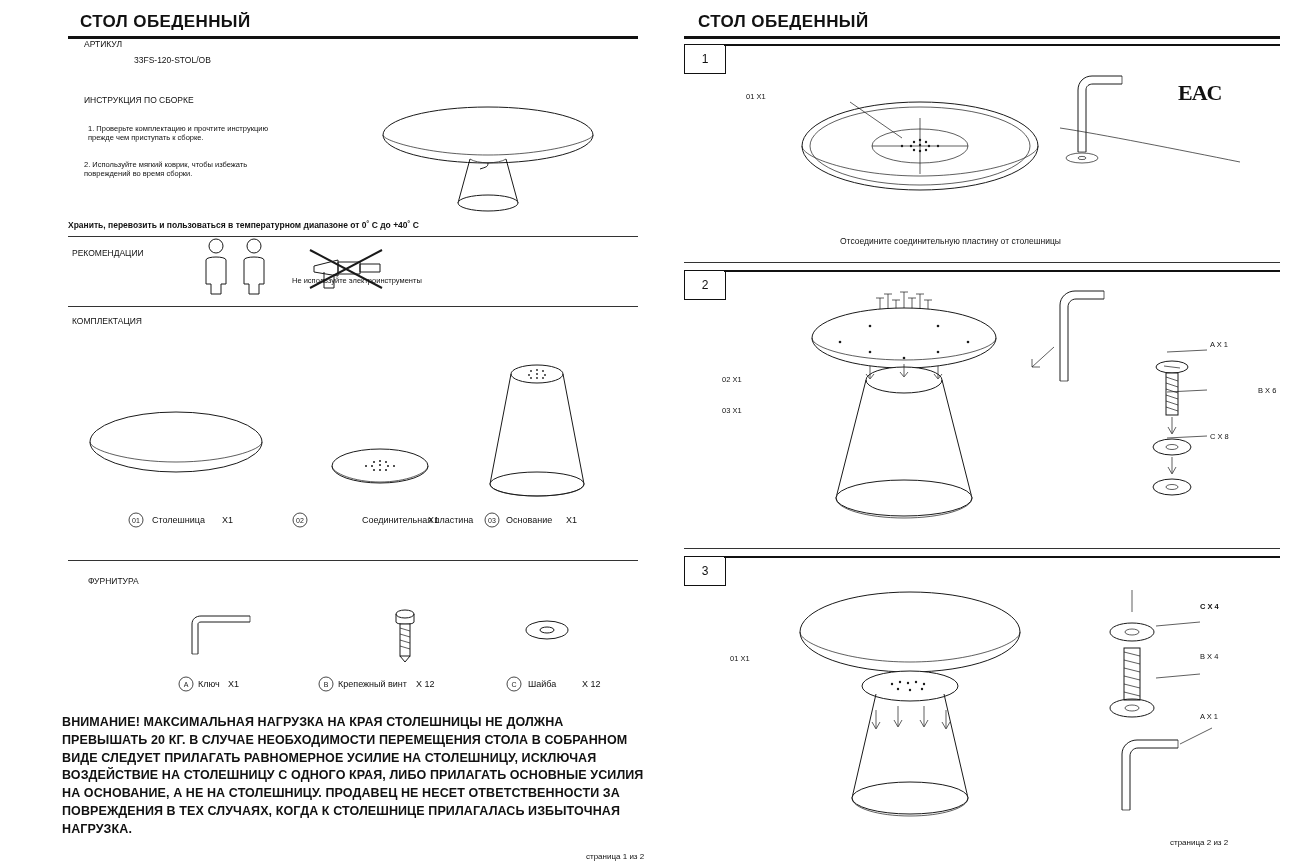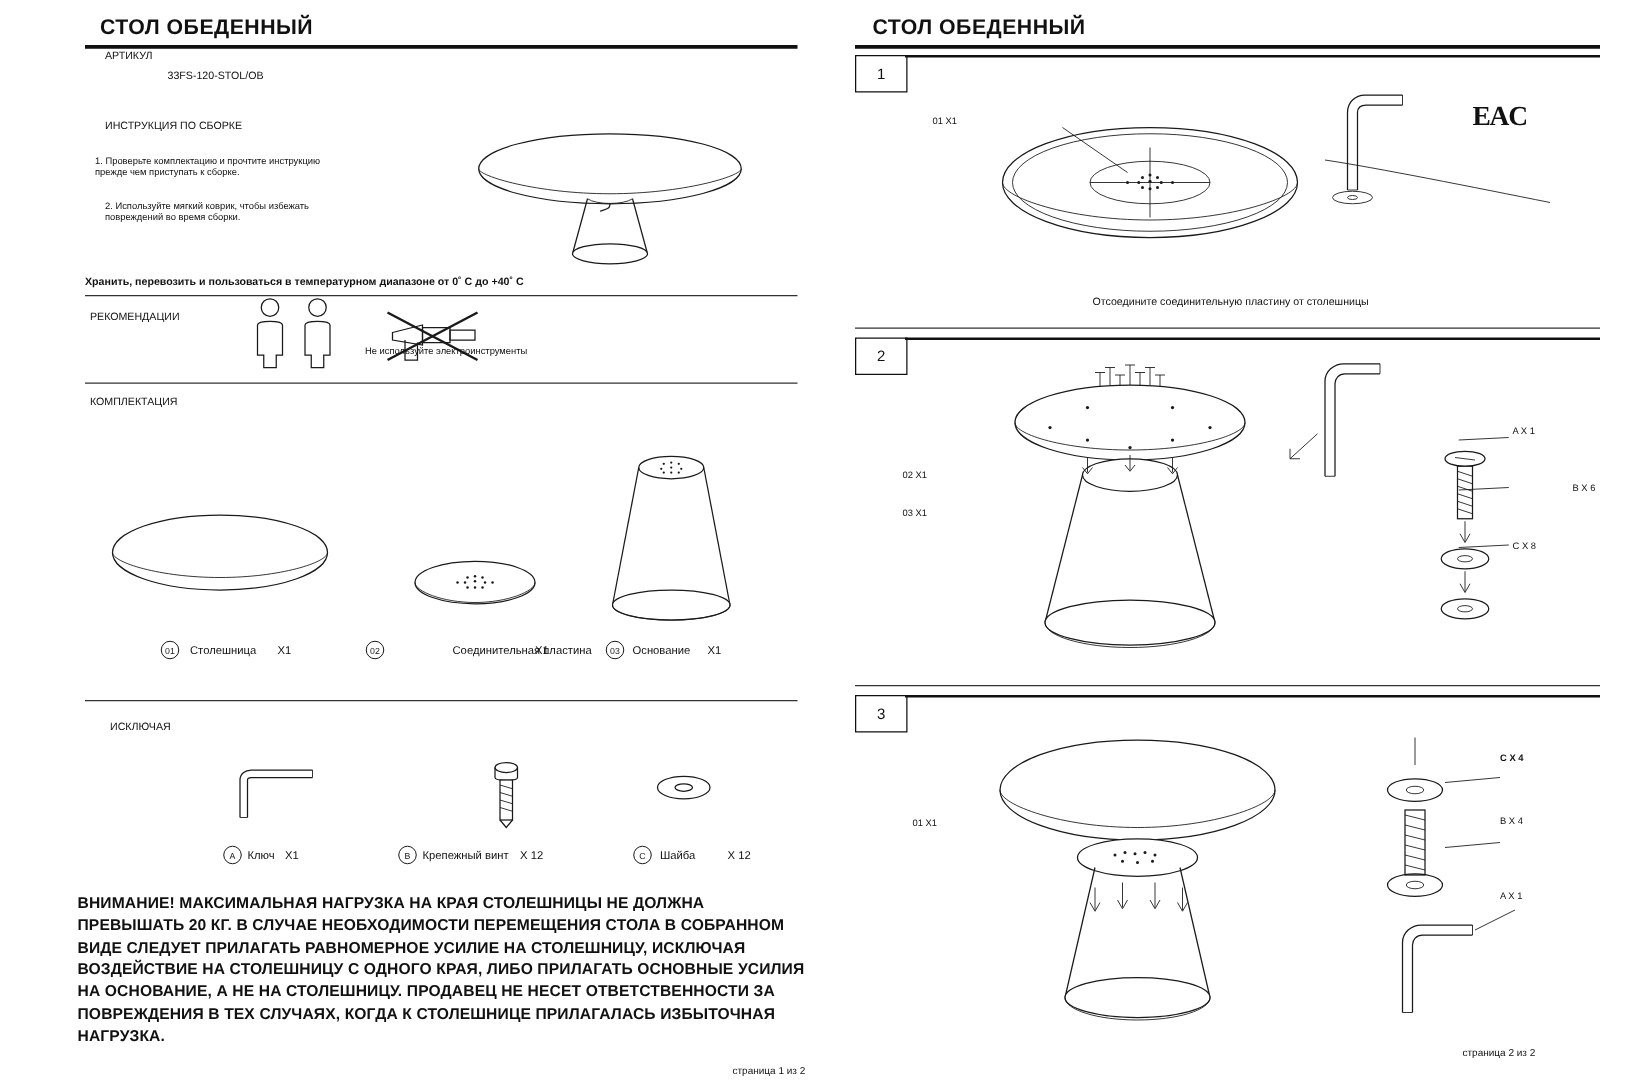--- a/index.html
+++ b/index.html
@@ -34,21 +34,21 @@
   <div class="half left">
 
     <div style="position:absolute;left:80px;top:12px;" class="title">СТОЛ ОБЕДЕННЫЙ</div>
     <div class="rule" style="position:absolute;left:68px;top:36px;width:570px;height:3px;"></div>
 
     <div style="position:absolute;left:84px;top:39px;" class="small">АРТИКУЛ</div>
     <div style="position:absolute;left:134px;top:55px;" class="small">33FS-120-STOL/OB</div>
 
     <div style="position:absolute;left:84px;top:95px;" class="small">ИНСТРУКЦИЯ ПО СБОРКЕ</div>
 
-    <div style="position:absolute;left:76px;top:124px;width:200px;" class="tiny">1. Проверьте комплектацию и прочтите инструкцию прежде чем приступать к сборке.</div>
+    <div style="position:absolute;left:88px;top:124px;width:200px;" class="tiny">1. Проверьте комплектацию и прочтите инструкцию прежде чем приступать к сборке.</div>
     <div style="position:absolute;left:84px;top:160px;width:205px;" class="tiny">2. Используйте мягкий коврик, чтобы избежать повреждений во время сборки.</div>
 
     <svg style="position:absolute;left:370px;top:55px;" width="250" height="150" viewBox="0 0 250 150">
       <ellipse cx="118" cy="80" rx="105" ry="28" class="fillwhite"></ellipse>
       <path class="stroke" d="M118 108 C118 112 116 112 110 114"></path>
       <path class="stroke-thin" d="M13 80 C13 86 60 100 118 100 C176 100 223 86 223 80"></path>
       <path class="stroke" d="M100 104 L88 148"></path>
       <path class="stroke" d="M136 104 L148 148"></path>
       <ellipse cx="118" cy="148" rx="30" ry="8" class="fillwhite"></ellipse>
       <path class="stroke-thin" d="M100 104 C107 109 129 109 136 104"></path>
@@ -135,21 +135,21 @@
     </svg>
     <svg style="position:absolute;left:484px;top:512px;" width="16" height="16">
       <circle cx="8" cy="8" r="7" class="circnum"></circle>
       <text x="8" y="11" font-size="7" text-anchor="middle" fill="#1a1a1a" font-family="Liberation Sans">03</text>
     </svg>
     <div style="position:absolute;left:506px;top:515px;" class="lbl">Основание</div>
     <div style="position:absolute;left:566px;top:515px;" class="lbl">X1</div>
 
     <div class="thin" style="position:absolute;left:68px;top:560px;width:570px;height:1px;"></div>
 
-    <div style="position:absolute;left:88px;top:576px;" class="small">ИСКЛЮЧАЯ</div>
+    <div style="position:absolute;left:88px;top:576px;" class="small">ФУРНИТУРА</div>
 
     <svg style="position:absolute;left:182px;top:604px;" width="80" height="56" viewBox="0 0 80 56">
       <path class="stroke" d="M10 50 L10 20 C10 15 14 12 19 12 L68 12"></path>
       <path class="stroke" d="M16 50 L16 20 C16 19 17 18 19 18 L68 18"></path>
       <path class="stroke-thin" d="M10 50 L16 50"></path>
       <path class="stroke-thin" d="M68 12 L68 18"></path>
     </svg>
     <svg style="position:absolute;left:178px;top:676px;" width="16" height="16">
       <circle cx="8" cy="8" r="7" class="circnum"></circle>
       <text x="8" y="11" font-size="7" text-anchor="middle" fill="#1a1a1a" font-family="Liberation Sans">A</text>
@@ -223,21 +223,21 @@
 
     <svg style="position:absolute;left:400px;top:58px;" width="180" height="110" viewBox="0 0 180 110">
       <path class="stroke" d="M18 94 L18 32 C18 24 24 18 32 18 L62 18"></path>
       <path class="stroke" d="M26 94 L26 32 C26 28 29 26 33 26 L62 26"></path>
       <path class="stroke-thin" d="M18 94 L26 94 M62 18 L62 26"></path>
       <ellipse cx="22" cy="100" rx="16" ry="5" class="stroke-thin"></ellipse>
       <ellipse cx="22" cy="100" rx="4" ry="1.6" class="stroke-thin"></ellipse>
       <path class="stroke-thin" d="M0 70 C40 76 120 92 180 104"></path>
     </svg>
 
-    <div style="position:absolute;left:180px;top:236px;margin-left:34px;" class="small">Отсоедините соединительную пластину от столешницы</div>
+    <div style="position:absolute;left:180px;top:236px;" class="small">Отсоедините соединительную пластину от столешницы</div>
     <div class="thin" style="position:absolute;left:24px;top:262px;width:596px;height:1px;"></div>
 
     <div class="step-box" style="left:24px;top:270px;">2</div>
     <div class="rule" style="position:absolute;left:64px;top:270px;width:556px;height:2px;"></div>
 
     <svg style="position:absolute;left:120px;top:290px;" width="270" height="250" viewBox="0 0 270 250">
 
       <g class="stroke-thin">
         <path d="M100 8 L100 40 M108 4 L108 40 M116 10 L116 40 M124 2 L124 40 M132 8 L132 40 M140 4 L140 40 M148 10 L148 40"></path>
         <path d="M96 8 L104 8 M104 4 L112 4 M112 10 L120 10 M120 2 L128 2 M128 8 L136 8 M136 4 L144 4 M144 10 L152 10"></path>

